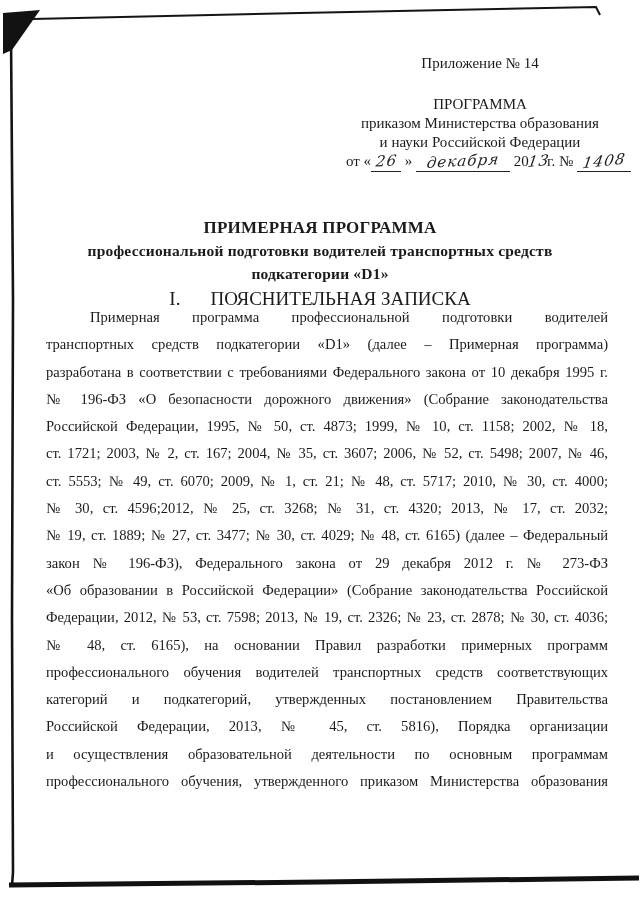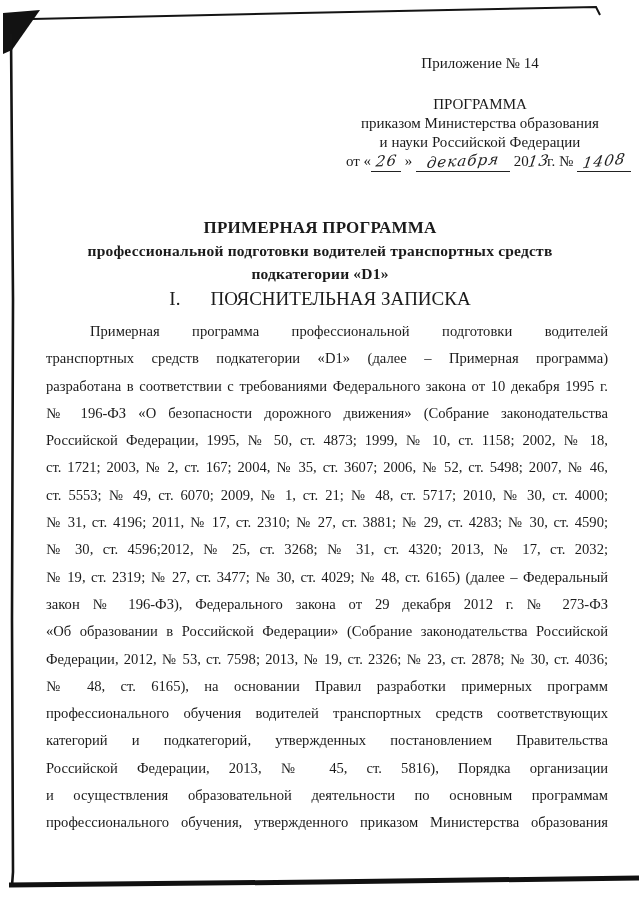--- a/index.html
+++ b/index.html
@@ -44,21 +44,21 @@
 
   
   .section-heading{
     position:absolute;top:288px;left:0;right:0;
     text-align:center;font-size:19px;
   }
   .section-heading .num{margin-right:30px;}
 
   
   .body-text{
-    position:absolute;top:318px;left:46px;right:32px;
+    position:absolute;top:304px;left:46px;right:32px;
     font-size:14.6px;line-height:27.3px;
   }
   .body-line{
     text-align:justify;text-align-last:justify;
     -moz-text-align-last:justify;
     height:27.3px;overflow:visible;white-space:nowrap0;
   }
   .body-line.first{padding-left:44px;}
 </style>
 </head>
@@ -93,23 +93,22 @@
   </div>
 
   <div class="body-text">
       <div class="body-line first">Примерная программа профессиональной подготовки водителей</div>
       <div class="body-line">транспортных средств подкатегории «D1» (далее – Примерная программа)</div>
       <div class="body-line">разработана в соответствии с требованиями Федерального закона от 10 декабря 1995 г.</div>
       <div class="body-line">№ 196-ФЗ «О безопасности дорожного движения» (Собрание законодательства</div>
       <div class="body-line">Российской Федерации, 1995, № 50, ст. 4873; 1999, № 10, ст. 1158; 2002, № 18,</div>
       <div class="body-line">ст. 1721; 2003, № 2, ст. 167; 2004, № 35, ст. 3607; 2006, № 52, ст. 5498; 2007, № 46,</div>
       <div class="body-line">ст. 5553; № 49, ст. 6070; 2009, № 1, ст. 21; № 48, ст. 5717; 2010, № 30, ст. 4000;</div>
-      <div class="body-line">№ 31, ст. 4196; 2011, № 17, ст. 2310; № 27, ст. 3881; № 29, ст. 4283; № 30, ст. 4590;</div>
       <div class="body-line">№ 30, ст. 4596;2012, № 25, ст. 3268; № 31, ст. 4320; 2013, № 17, ст. 2032;</div>
-      <div class="body-line">№ 19, ст. 2319; № 27, ст. 3477; № 30, ст. 4029; № 48, ст. 6165) (далее – Федеральный</div>
+      <div class="body-line">№ 19, ст. 1889; № 27, ст. 3477; № 30, ст. 4029; № 48, ст. 6165) (далее – Федеральный</div>
       <div class="body-line">закон № 196-ФЗ), Федерального закона от 29 декабря 2012 г. № 273-ФЗ</div>
       <div class="body-line">«Об образовании в Российской Федерации» (Собрание законодательства Российской</div>
       <div class="body-line">Федерации, 2012, № 53, ст. 7598; 2013, № 19, ст. 2326; № 23, ст. 2878; № 30, ст. 4036;</div>
       <div class="body-line">№ 48, ст. 6165), на основании Правил разработки примерных программ</div>
       <div class="body-line">профессионального обучения водителей транспортных средств соответствующих</div>
       <div class="body-line">категорий и подкатегорий, утвержденных постановлением Правительства</div>
       <div class="body-line">Российской Федерации, 2013, № 45, ст. 5816), Порядка организации</div>
       <div class="body-line">и осуществления образовательной деятельности по основным программам</div>
       <div class="body-line">профессионального обучения, утвержденного приказом Министерства образования</div>
     </div>

